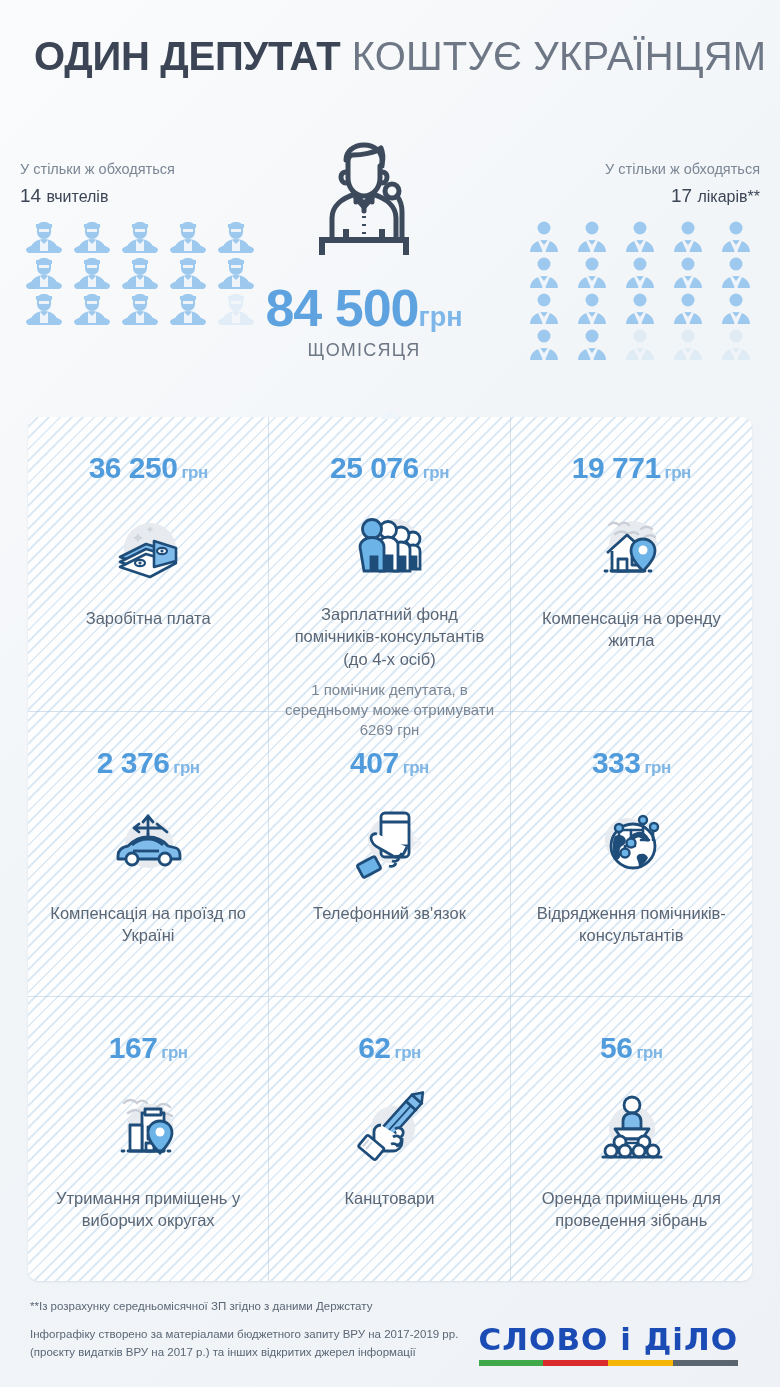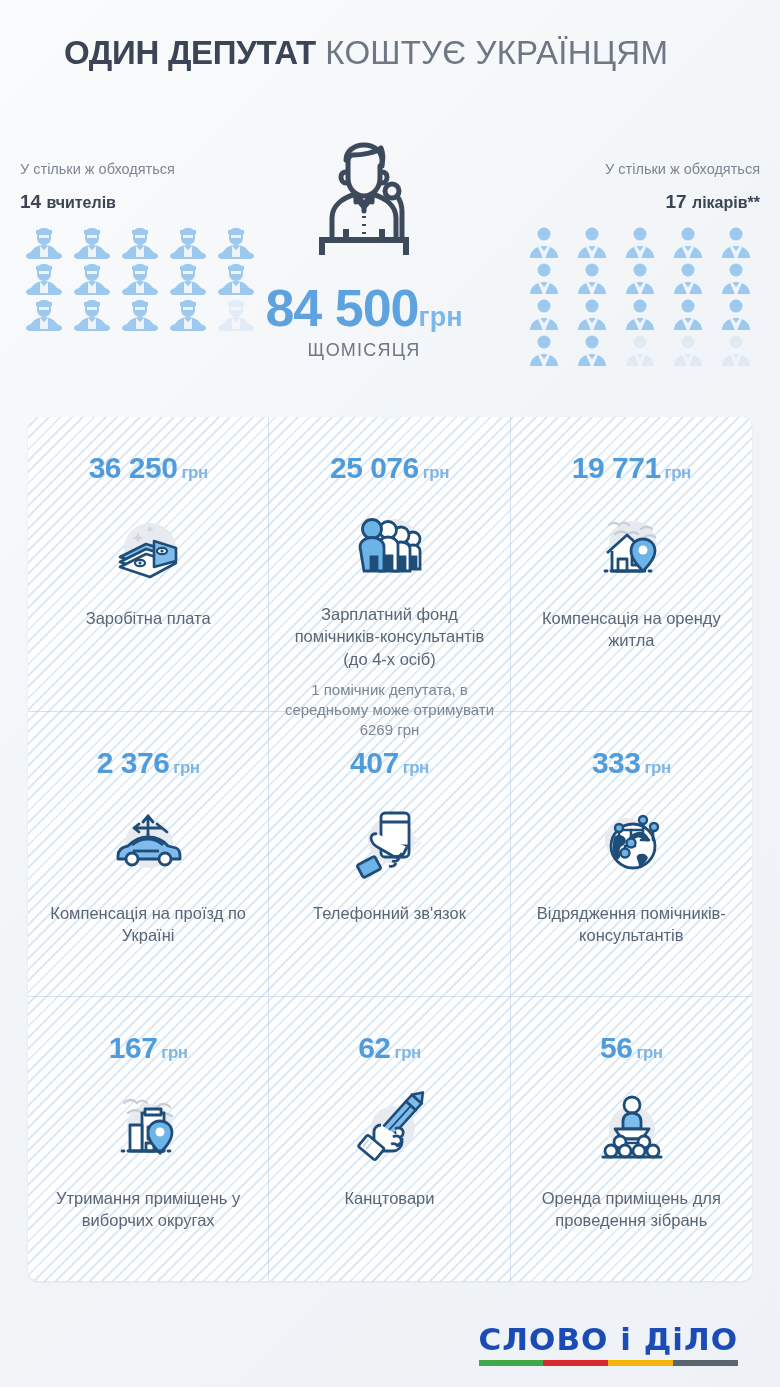--- a/index.html
+++ b/index.html
@@ -15,40 +15,41 @@
   .page{
     position:relative;width:780px;height:1387px;
     background:linear-gradient(135deg,#fafbfc 0%,#f2f5f8 45%,#eef2f6 100%);
     overflow:hidden;
   }
 
   
   .title{
     position:absolute;left:0;top:34px;width:732px;
     text-align:center;
-    font-size:33px;letter-spacing:.2px;
+    font-size:40px;letter-spacing:.2px;
     white-space:nowrap;
     color:#6d7785;
     font-weight:400;
+    padding-left:34px;
   }
   .title .bold{
     font-weight:bold;color:#3b4555;letter-spacing:-0.3px;
   }
 
   
   .side{
     position:absolute;top:160px;width:250px;
   }
   .side.left{left:20px;text-align:left;}
   .side.right{right:20px;text-align:right;}
   .side .cap{
     font-size:14.5px;color:#7b8694;line-height:1.35;
   }
   .side .big{
-    font-size:19px;color:#3b4555;font-weight:bold;margin-top:10px;line-height:1.3;
+    font-size:19px;color:#3b4555;font-weight:normal;margin-top:4px;line-height:1.3;
   }
   .side .big .unit{font-size:16px;}
   .people{
     margin-top:13px;display:flex;flex-wrap:wrap;gap:3px 2px;width:250px;
   }
   .side.right .people{justify-content:flex-end;}
   .pgrid{display:grid;grid-template-columns:repeat(5,48px);gap:4px 0px;}
   .side.right .pgrid{justify-items:center;}
   .person{width:48px;height:32px;position:relative;}
   .person svg{display:block;width:48px;height:32px;}
@@ -912,20 +913,25 @@
             <circle cx="68" cy="70" r="6"></circle>
           </g>
           <path d="M18 76h58" stroke="#1f4d7a" stroke-width="3.2" stroke-linecap="round"></path>
         </svg>
       </div>
       <div class="label">Оренда приміщень для проведення зібрань</div>
     </div>
 
   </div>
 
+  <div class="footnotes">
+    <div>**Із розрахунку середньомісячної ЗП згідно з даними Держстату</div>
+    <div class="fn2">Інфографіку створено за матеріалами бюджетного запиту ВРУ на 2017-2019 рр.</div>
+    <div>(проєкту видатків ВРУ на 2017 р.) та інших відкритих джерел інформації</div>
+  </div>
 
   <div class="logo">
     <div class="word">СЛОВО і ДіЛО</div>
     <div class="bar" id="logo-bar">
         <span style="background: rgb(63, 169, 74);"></span>
         <span style="background: rgb(217, 43, 43);"></span>
         <span style="background: rgb(245, 181, 5);"></span>
         <span style="background: rgb(91, 101, 112);"></span>
       </div>
   </div>

